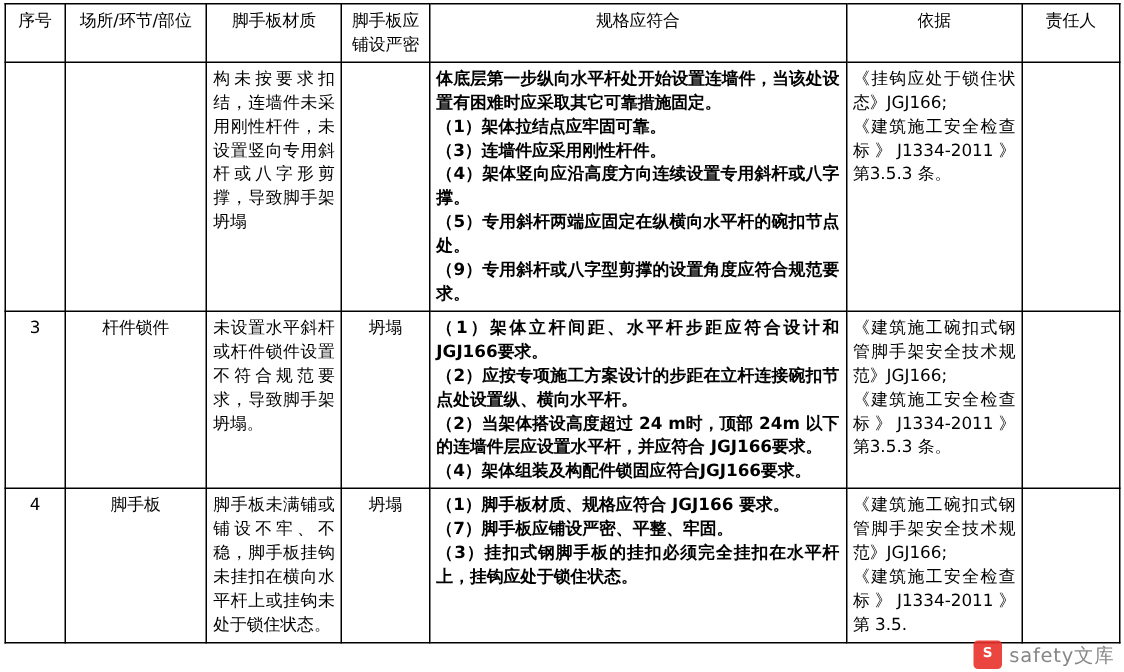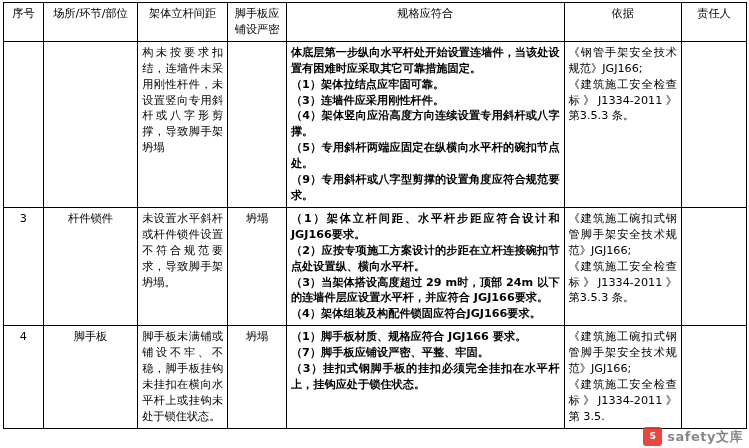--- a/index.html
+++ b/index.html
@@ -83,21 +83,20 @@
     color: #fff;
     font-size: 9px;
     line-height: 19px;
     text-align: center;
     font-weight: bold;
   }
   .wm-text {
     font-size: 13px;
     color: #7a7a7a;
     letter-spacing: 0.5px;
-    font-weight: bold;
   }
 </style>
 </head>
 <body>
 
 <div class="page">
 
   <table class="risk-table">
     <colgroup>
       <col class="c-no">
@@ -105,21 +104,21 @@
         <col class="c-risk">
         <col class="c-acc">
         <col class="c-meas">
         <col class="c-base">
         <col class="c-resp">
     </colgroup>
     <thead>
       <tr>
         <th>序号</th>
         <th>场所/环节/部位</th>
-        <th>架体立杆间距</th>
+        <th>脚手板材质</th>
         <th>脚手板应铺设严密</th>
         <th>规格应符合</th>
         <th>依据</th>
         <th>责任人</th>
       </tr>
     </thead>
     <tbody>
 
       <tr>
         <td class="ctr"></td>
@@ -128,35 +127,35 @@
         <td class="ctr"></td>
         <td class="just cellblock">
           <p>体底层第一步纵向水平杆处开始设置连墙件，当该处设置有困难时应采取其它可靠措施固定。</p>
           <p>（1）架体拉结点应牢固可靠。</p>
           <p>（3）连墙件应采用刚性杆件。</p>
           <p>（4）架体竖向应沿高度方向连续设置专用斜杆或八字撑。</p>
           <p>（5）专用斜杆两端应固定在纵横向水平杆的碗扣节点处。</p>
           <p>（9）专用斜杆或八字型剪撑的设置角度应符合规范要求。</p>
         </td>
         <td class="just basis-cell">
-          <p>《钢管手架安全技术规范》JGJ166;</p>
+          <p>《挂钩应处于锁住状态》JGJ166;</p>
           <p>《建筑施工安全检查标》J1334-2011》第3.5.3 条。</p>
         </td>
         <td class="ctr"></td>
       </tr>
 
       <tr>
         <td class="ctr">3</td>
         <td class="ctr">杆件锁件</td>
         <td class="just">未设置水平斜杆或杆件锁件设置不符合规范要求，导致脚手架坍塌。</td>
         <td class="ctr">坍塌</td>
         <td class="just cellblock">
           <p>（1）架体立杆间距、水平杆步距应符合设计和JGJ166要求。</p>
           <p>（2）应按专项施工方案设计的步距在立杆连接碗扣节点处设置纵、横向水平杆。</p>
-          <p>（3）当架体搭设高度超过 29 m时，顶部 24m 以下的连墙件层应设置水平杆，并应符合 JGJ166要求。</p>
+          <p>（2）当架体搭设高度超过 24 m时，顶部 24m 以下的连墙件层应设置水平杆，并应符合 JGJ166要求。</p>
           <p>（4）架体组装及构配件锁固应符合JGJ166要求。</p>
         </td>
         <td class="just basis-cell">
           <p>《建筑施工碗扣式钢管脚手架安全技术规范》JGJ166;</p>
           <p>《建筑施工安全检查标》J1334-2011》第3.5.3 条。</p>
         </td>
         <td class="ctr"></td>
       </tr>
 
       <tr>

